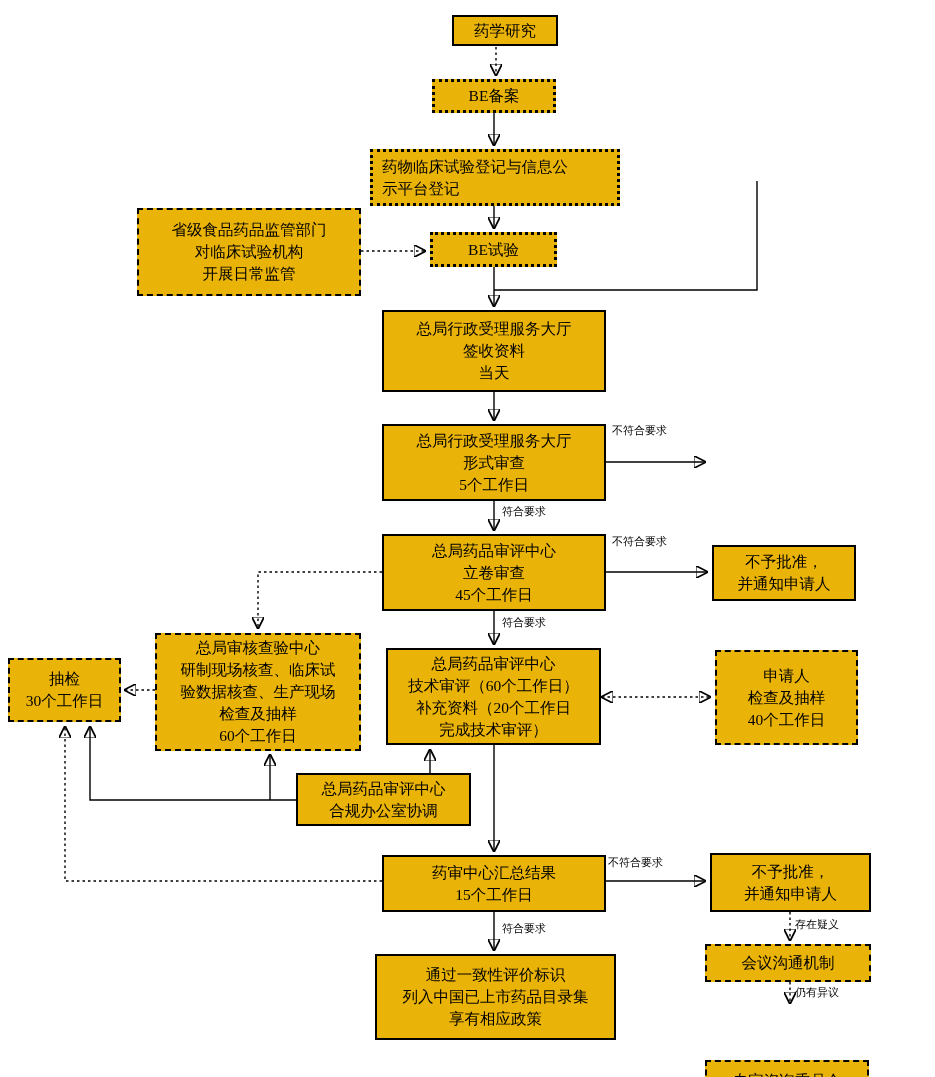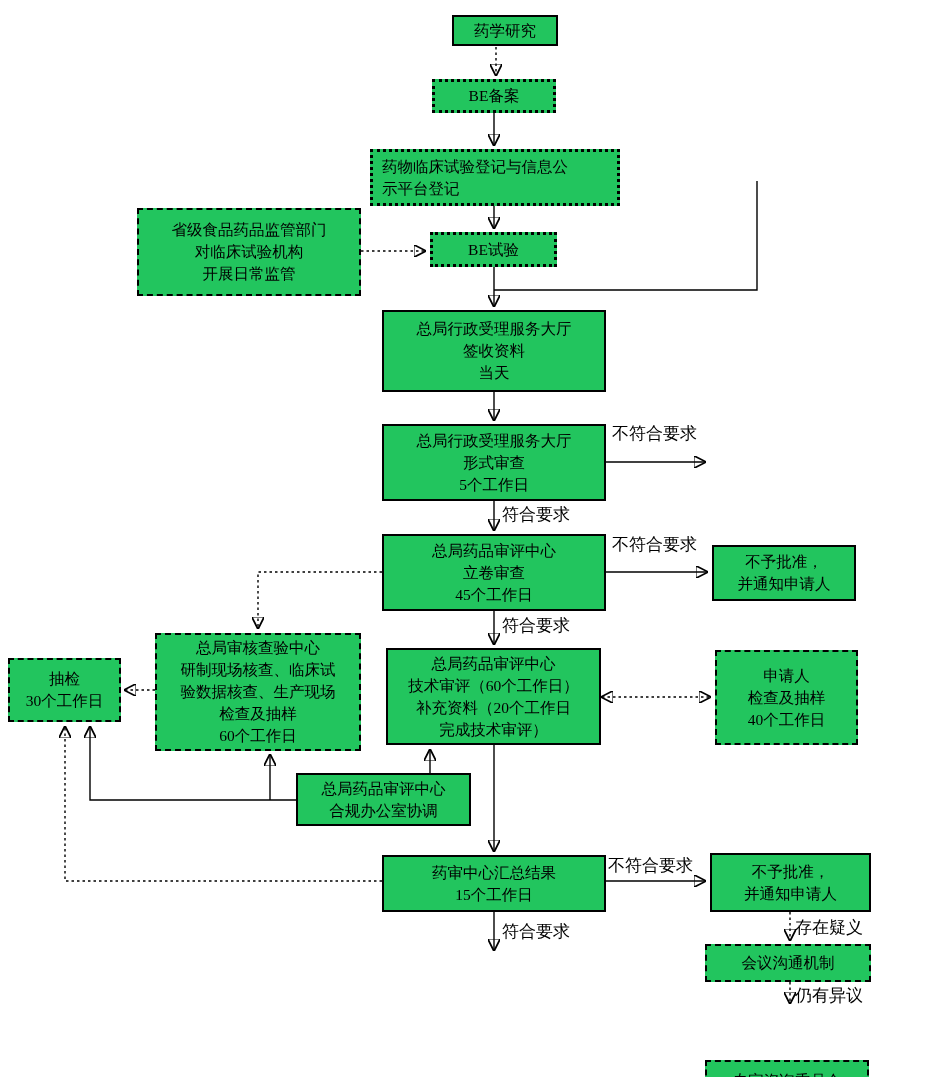--- a/index.html
+++ b/index.html
@@ -10,30 +10,30 @@
     font-family:"Liberation Serif","DejaVu Serif",serif;
     color:#000;
     overflow:hidden;
   }
   svg.connectors { position:absolute; left:0; top:0; width:935px; height:1077px; z-index:1; }
   .node {
     position:absolute; z-index:2;
     display:flex; align-items:center; justify-content:center;
     text-align:center; white-space:pre-line;
     font-size:15.5px; line-height:1.42;
-    background:#22c55e; box-sizing:border-box;
+    background:#eab308; box-sizing:border-box;
     padding:2px 5px;
   }
   .solid  { border:2px solid #000; }
   .dotted { border:2px dashed #000; }
   .dotted-bold { border:3px dotted #000; }
   .align-left { text-align:left; justify-content:flex-start; padding-left:9px; }
   .edge-label {
     position:absolute; z-index:3;
-    font-size:17px; line-height:1.2;
+    font-size:11px; line-height:1.2;
     white-space:nowrap; background:transparent;
   }
   path { fill:none; stroke:#000; stroke-width:1.4; }
   path.dot { stroke-dasharray:2.5 3; }
 </style>
 </head>
 <body>
 
 <div id="canvas">
 
@@ -103,20 +103,23 @@
 40个工作日</div>
   <div class="node solid" style="left:296px;top:773px;width:175px;height:53px">总局药品审评中心
 合规办公室协调</div>
   <div class="node solid" style="left:382px;top:855px;width:224px;height:57px">药审中心汇总结果
 15个工作日</div>
   <div class="node solid" style="left:710px;top:853px;width:161px;height:59px">不予批准，
 并通知申请人</div>
   <div class="node dotted" style="left:705px;top:944px;width:166px;height:38px">会议沟通机制</div>
   <div class="node dotted" style="left:705px;top:1060px;width:164px;height:63px">专家咨询委员会
 论证</div>
+  <div class="node solid" style="left:375px;top:954px;width:241px;height:86px">通过一致性评价标识
+列入中国已上市药品目录集
+享有相应政策</div>
 
   <div class="edge-label" style="left:612px;top:424px">不符合要求</div>
   <div class="edge-label" style="left:502px;top:505px">符合要求</div>
   <div class="edge-label" style="left:612px;top:535px">不符合要求</div>
   <div class="edge-label" style="left:502px;top:616px">符合要求</div>
   <div class="edge-label" style="left:608px;top:856px">不符合要求</div>
   <div class="edge-label" style="left:502px;top:922px">符合要求</div>
   <div class="edge-label" style="left:795px;top:918px">存在疑义</div>
   <div class="edge-label" style="left:795px;top:986px">仍有异议</div>
 

